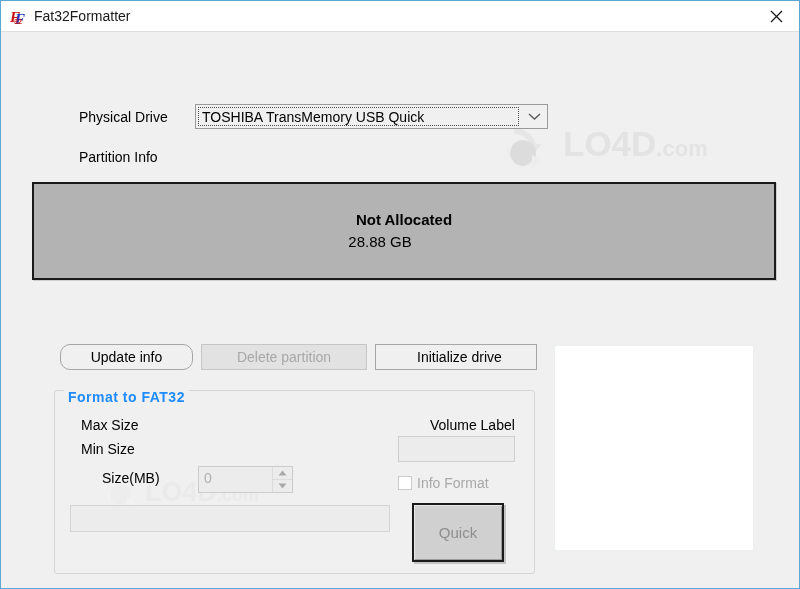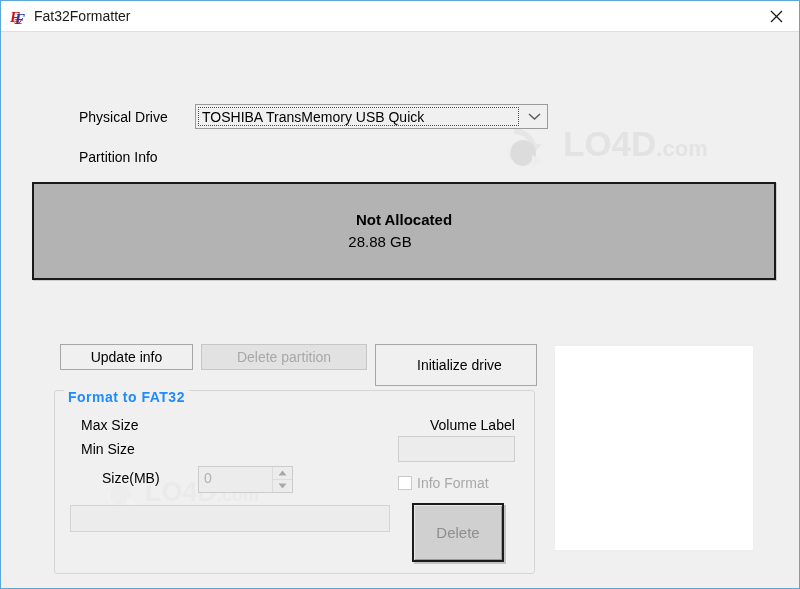--- a/index.html
+++ b/index.html
@@ -209,23 +209,23 @@
     cursor: default;
     white-space: nowrap;
   }
   .btn.disabled {
     background: #e2e2e2;
     border-color: #c6c6c6;
     color: #a8a8a8;
     text-align: right;
   }
 
-  #btn-update  { left: 58px;  top: 312px; width: 133px; height: 26px; }
+  #btn-update  { left: 58px;  top: 312px; width: 133px; height: 26px; border-radius: 10px; }
   #btn-delete  { left: 199px; top: 312px; width: 166px; height: 26px; }
-  #btn-init    { left: 373px; top: 312px; width: 162px; height: 42px; padding-left: 7px; }
+  #btn-init    { left: 373px; top: 312px; width: 162px; height: 26px; padding-left: 7px; }
 
   
   .log-panel {
     position: absolute;
     left: 552px; top: 313px;
     width: 200px; height: 206px;
     background: #ffffff;
     border: 1px solid #eceff0;
     box-sizing: border-box;
   }
@@ -453,18 +453,18 @@
       <div class="textbox"></div>
 
       <div class="checkrow">
         <span class="checkbox"></span>
         <span class="check-label">Info Format</span>
       </div>
 
       <div class="progress"></div>
 
       <div class="start-btn">
-        <span>Delete</span>
+        <span>Quick</span>
       </div>
 
     </div>
   </div>
 </div>
 
 </body></html>

